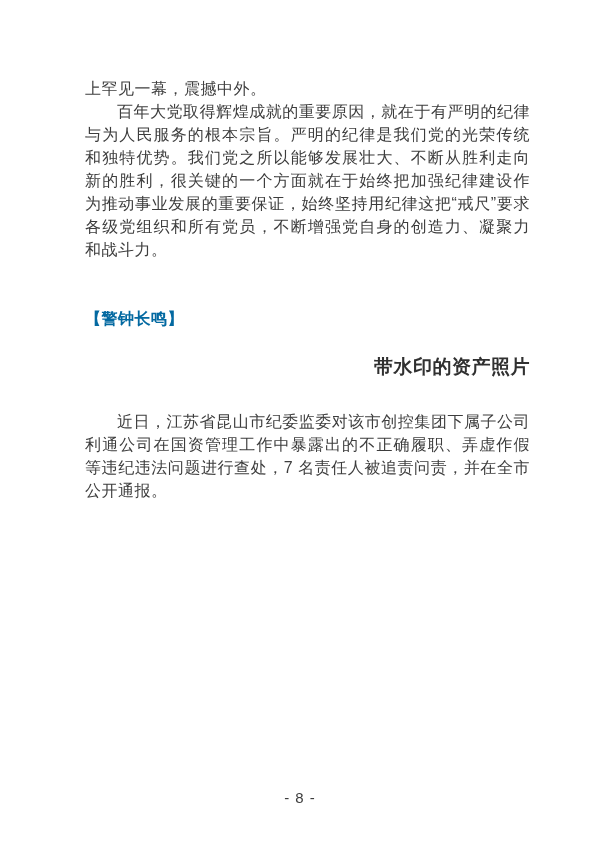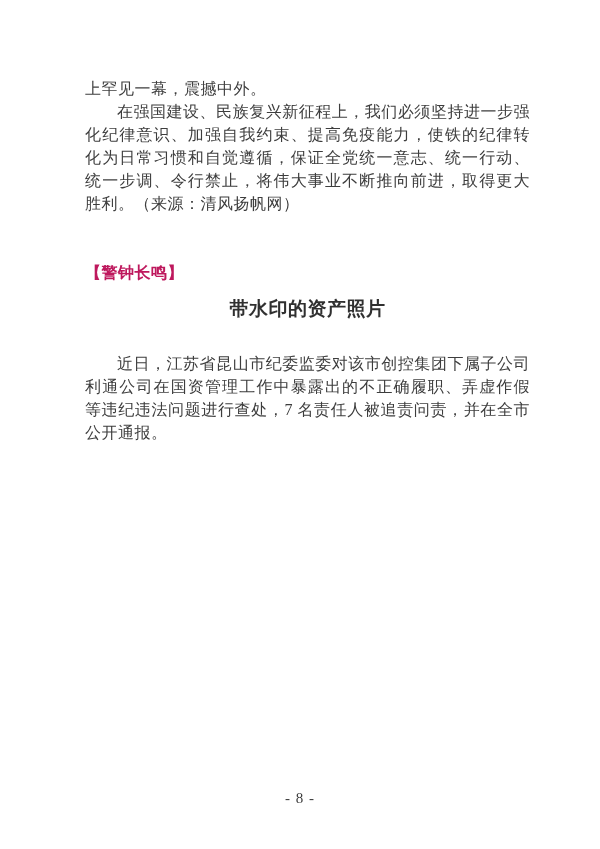--- a/index.html
+++ b/index.html
@@ -8,21 +8,21 @@
     background: #ffffff;
   }
   .page {
     position: relative;
     width: 600px;
     height: 849px;
     margin: 0 auto;
     background: #ffffff;
     box-sizing: border-box;
     padding: 77px 88px 0 85px;
-    font-family: Liberation Serif, serif;
+    font-family: Liberation Sans, sans-serif;
     color: #3d3d3d;
     overflow: hidden;
   }
   .body-text {
     width: 445px;
   }
   .para {
     margin: 0;
     font-size: 16px;
     line-height: 23px;
@@ -32,28 +32,28 @@
   }
   .para.no-indent {
     text-indent: 0;
   }
   .section-header {
     margin: 46px 0 0 0;
     font-size: 16px;
     line-height: 23px;
     font-weight: bold;
     letter-spacing: 0.5px;
-    color: #be185d;
+    color: #0369a1;
   }
   .article-title {
-    margin: 12px 0 0 0;
+    margin: 24px 0 0 0;
     font-size: 19px;
     line-height: 26px;
     font-weight: bold;
-    text-align: center;
+    text-align: right;
     letter-spacing: 0.5px;
     color: #303030;
   }
   .article-para {
     margin-top: 30px;
   }
   .page-footer {
     position: absolute;
     left: 0;
     right: 0;
@@ -64,19 +64,19 @@
     letter-spacing: 1px;
     color: #3d3d3d;
   }
 </style>
 </head>
 <body>
 
 <div class="page">
   <div class="body-text">
     <p class="para no-indent">上罕见一幕，震撼中外。</p>
-    <p class="para">在强国建设、民族复兴新征程上，我们必须坚持进一步强化纪律意识、加强自我约束、提高免疫能力，使铁的纪律转化为日常习惯和自觉遵循，保证全党统一意志、统一行动、统一步调、令行禁止，将伟大事业不断推向前进，取得更大胜利。（来源：清风扬帆网）</p>
+    <p class="para">百年大党取得辉煌成就的重要原因，就在于有严明的纪律与为人民服务的根本宗旨。严明的纪律是我们党的光荣传统和独特优势。我们党之所以能够发展壮大、不断从胜利走向新的胜利，很关键的一个方面就在于始终把加强纪律建设作为推动事业发展的重要保证，始终坚持用纪律这把“戒尺”要求各级党组织和所有党员，不断增强党自身的创造力、凝聚力和战斗力。</p>
     <h3 class="section-header">【警钟长鸣】</h3>
     <h2 class="article-title">带水印的资产照片</h2>
     <p class="para article-para">近日，江苏省昆山市纪委监委对该市创控集团下属子公司利通公司在国资管理工作中暴露出的不正确履职、弄虚作假等违纪违法问题进行查处，7 名责任人被追责问责，并在全市公开通报。</p>
   </div>
   <div class="page-footer">- 8 -</div>
 </div>
 
 </body></html>

